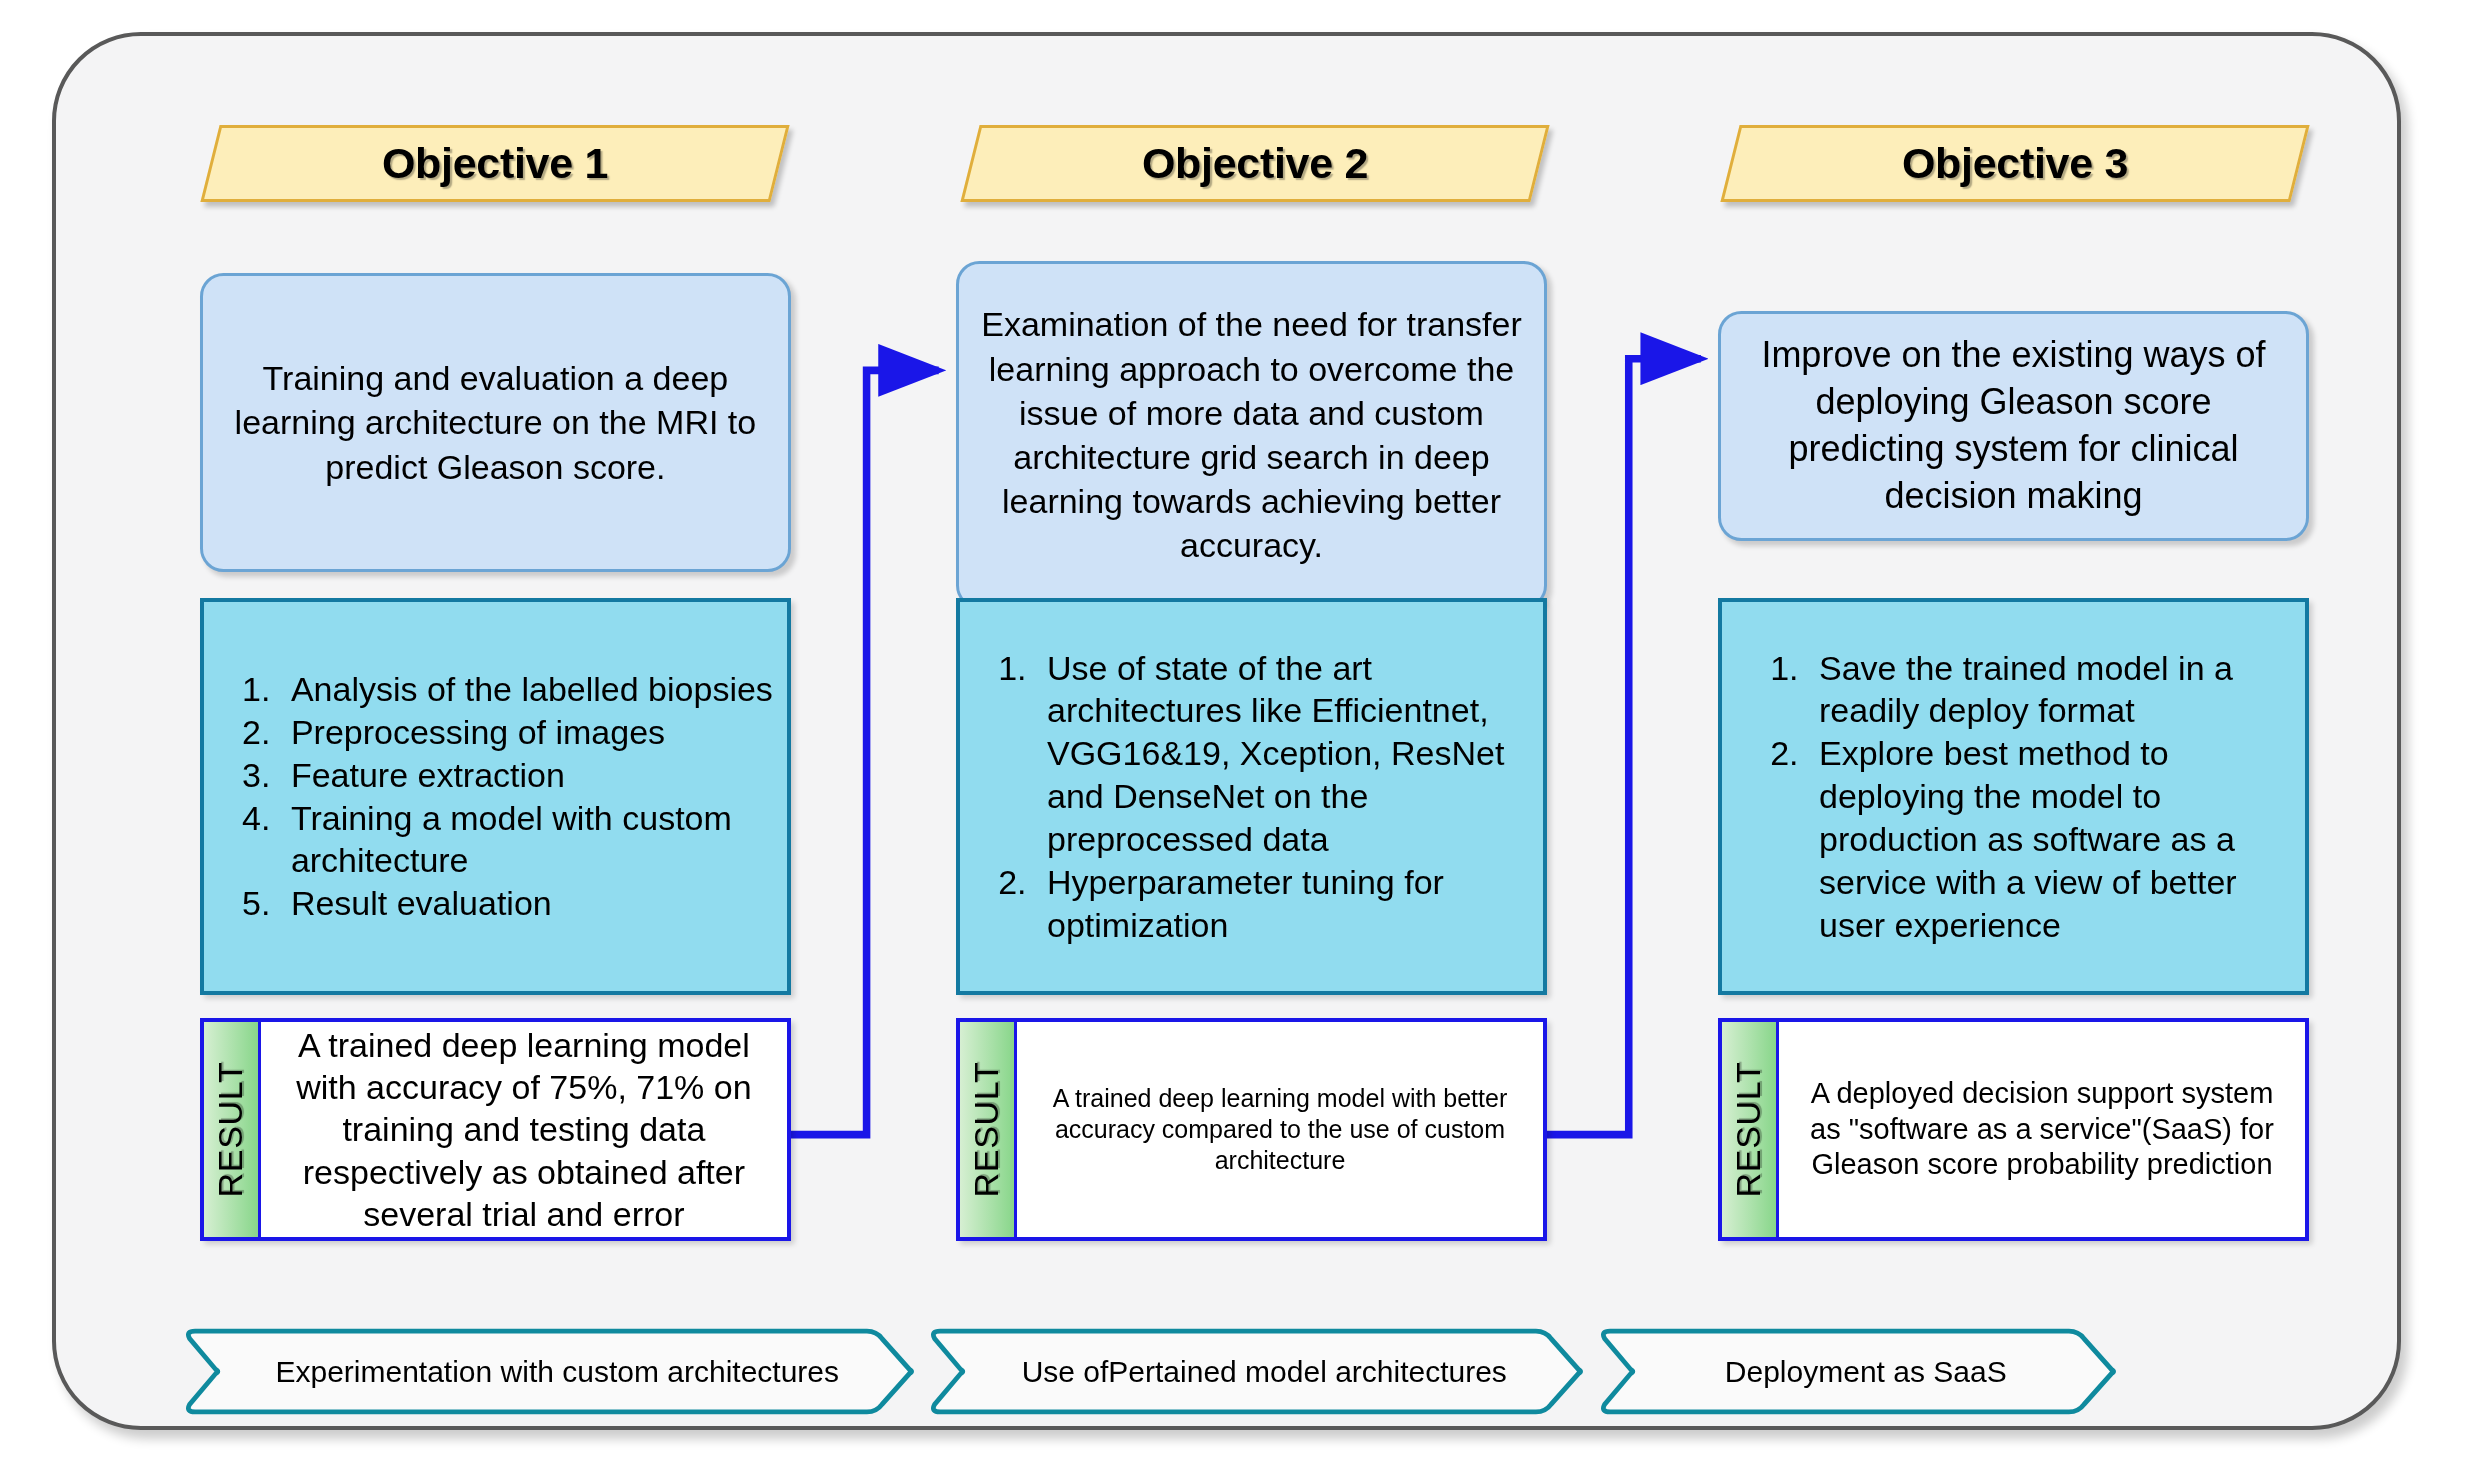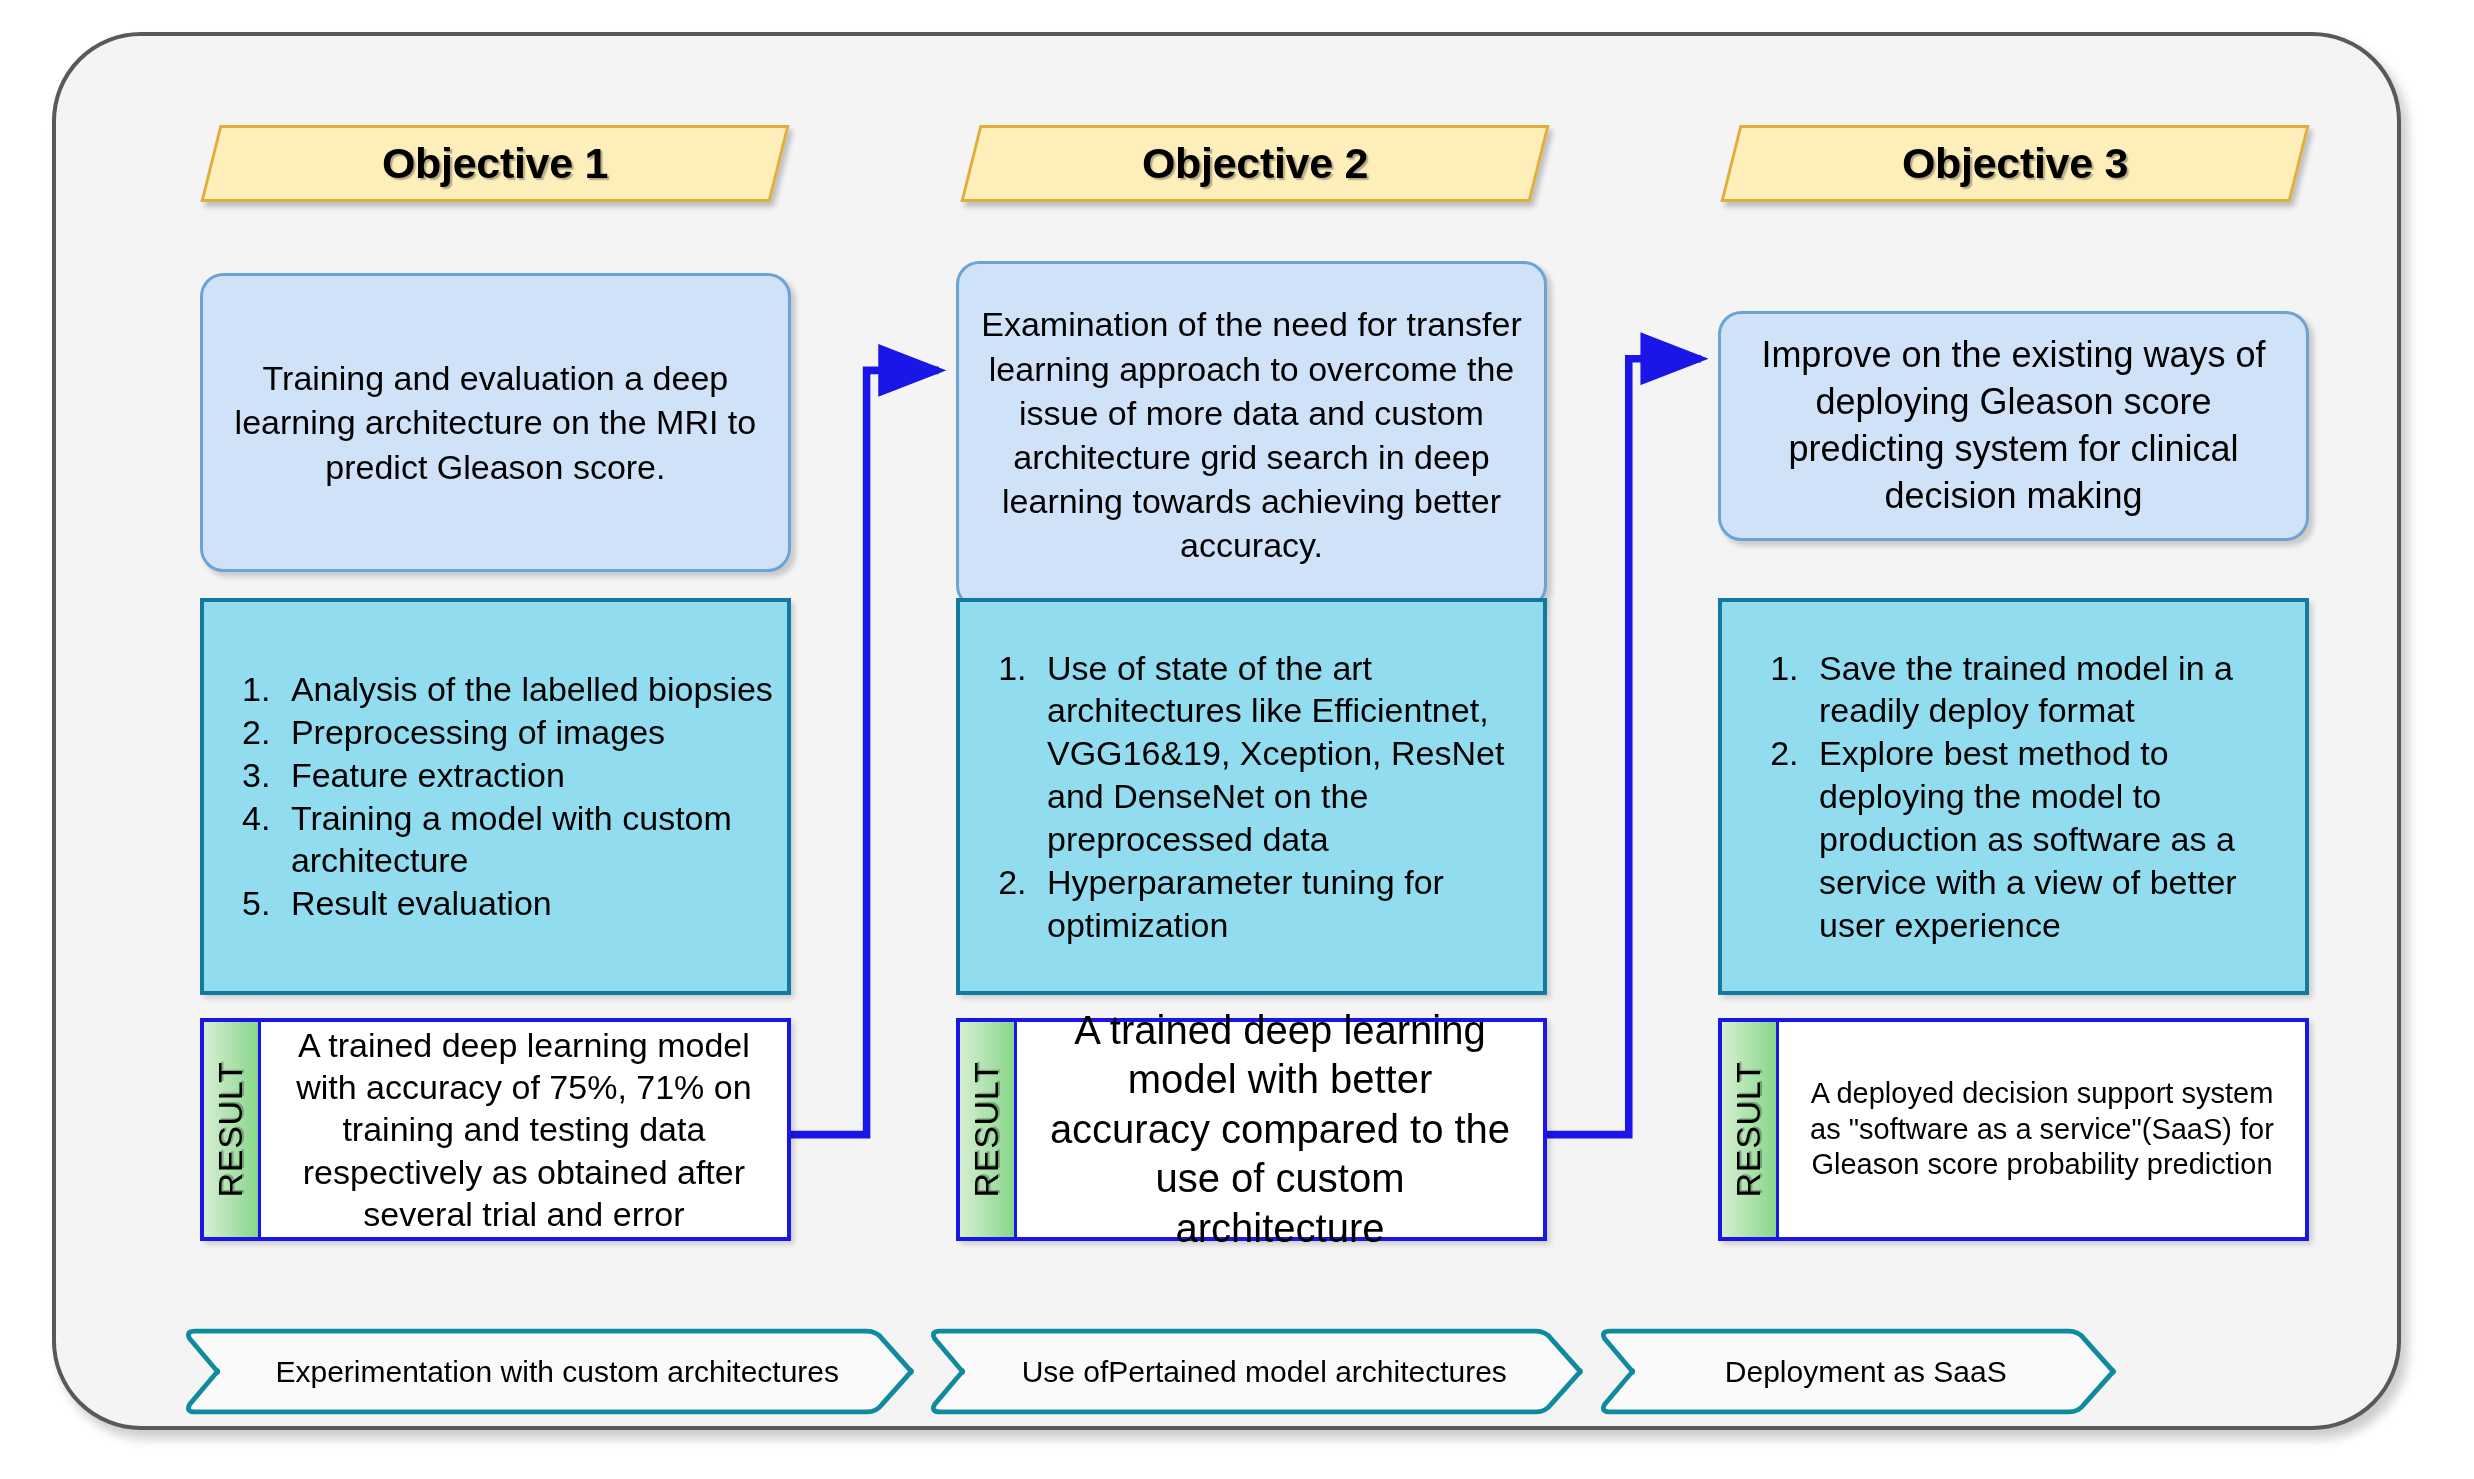--- a/index.html
+++ b/index.html
@@ -139,21 +139,21 @@
   }
   .result-text {
     flex: 1 1 auto;
     display: flex; align-items: center; justify-content: center;
     text-align: center;
     color: #000;
     line-height: 1.24;
     padding: 0 17px;
   }
   #col-1 .result-text { font-size: 34px; }
-  #col-2 .result-text { font-size: 40px; padding: 0 32px; }
+  #col-2 .result-text { font-size: 25px; padding: 0 32px; }
   #col-3 .result-text { font-size: 29px; padding: 0 15px; }
 
   
   #connectors {
     position: absolute;
     left: 0; top: 0;
     width: 2349px; height: 1398px;
     pointer-events: none;
   }
 

